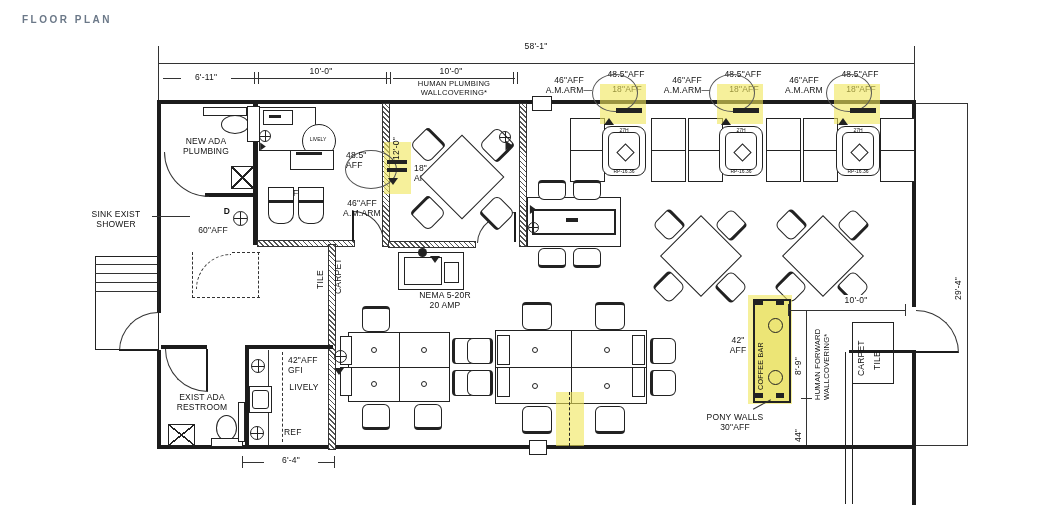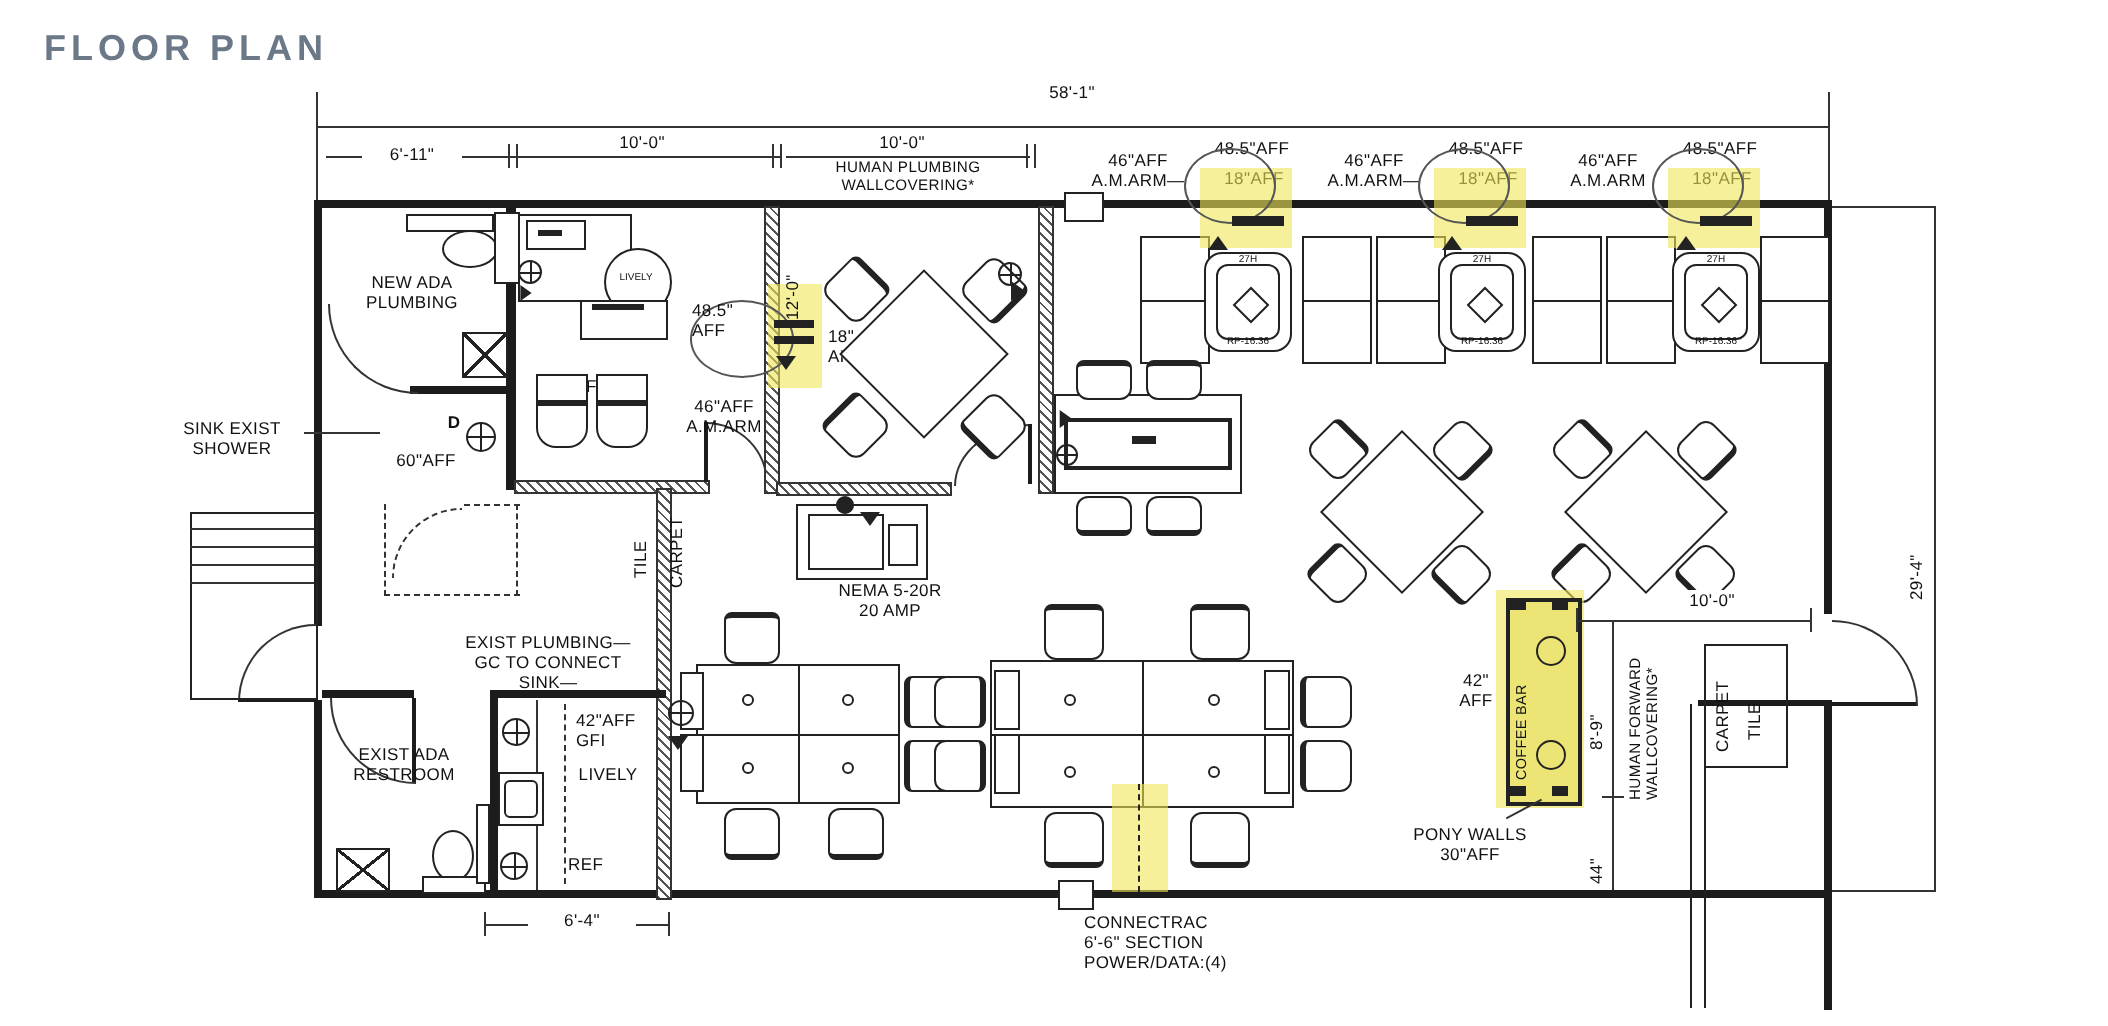--- a/index.html
+++ b/index.html
@@ -1,18 +1,18 @@
 <!DOCTYPE html>
 <html><head>
 <meta charset="utf-8">
 <style>
   html,body{margin:0;padding:0;background:#fff;}
   #stage{position:relative;width:1054px;height:513px;background:#fff;overflow:hidden;
          font-family:"Liberation Sans",sans-serif;color:#111;}
-  #title{position:absolute;left:22px;top:14px;font-size:18px;font-weight:bold;
+  #title{position:absolute;left:22px;top:14px;font-size:10px;font-weight:bold;
          letter-spacing:2.5px;color:#6b7888;}
   .lbl{position:absolute;font-size:8.5px;line-height:1.18;letter-spacing:.2px;
        white-space:pre-line;text-align:center;color:#111;}
   .left{text-align:left}
   .onln{background:#fff;padding:0 3px;}
   .vlbl{position:absolute;font-size:8.5px;line-height:1.15;white-space:pre-line;
         writing-mode:vertical-rl;transform:rotate(180deg);letter-spacing:.2px;}
   .tiny{font-size:5px;letter-spacing:0;line-height:1;}
   .w{position:absolute;background:#1c1c1c;}
   .hw{position:absolute;background:repeating-linear-gradient(45deg,#555 0,#555 1px,#fff 1px,#fff 3.5px);outline:1px solid #333;}
@@ -248,33 +248,30 @@
   <div class="box nob" style="left:852px;top:322px;width:40px;height:60px"></div>
   <div class="vlbl" style="left:857px;top:328px;height:48px">CARPET</div>
   <div class="vlbl" style="left:873px;top:334px;height:36px">TILE</div>
 
   <div class="lbl" style="left:80px;top:209px;width:72px">SINK EXIST
 SHOWER</div>
   <div class="dl" style="left:152px;top:216px;width:38px;height:1.2px"></div>
   <div class="lbl" style="left:222px;top:206px;width:10px;font-weight:bold">D</div>
   <div class="ccross" style="left:233px;top:211px;width:13px;height:13px"></div>
   <div class="lbl" style="left:190px;top:225px;width:46px">60"AFF</div>
-  <div class="lbl" style="left:218px;top:316px;width:112px">EXIST PLUMBING—
-GC TO CONNECT
-SINK—</div>
 
   <div class="box" style="left:398px;top:252px;width:64px;height:36px"></div>
   <div class="box" style="left:404px;top:257px;width:36px;height:26px"></div>
   <div class="box" style="left:444px;top:262px;width:13px;height:19px"></div>
   <div class="bar" style="left:418px;top:248px;width:9px;height:9px;border-radius:50%"></div>
   <div class="tri" style="left:430px;top:256px"></div>
   <div class="lbl" style="left:400px;top:290px;width:90px">NEMA 5-20R
 20 AMP</div>
 
-  <div class="lbl" style="left:166px;top:372px;width:72px">EXIST ADA
+  <div class="lbl" style="left:166px;top:392px;width:72px">EXIST ADA
 RESTROOM</div>
   <div class="xbox" style="left:168px;top:424px;width:25px;height:20px"></div>
   <div class="ell" style="left:216px;top:415px;width:19px;height:24px;border-width:1.3px;border-color:#222"></div>
   <div class="box" style="left:211px;top:438px;width:30px;height:7px"></div>
   <div class="box" style="left:238px;top:402px;width:5px;height:38px"></div>
   <div class="lbl left" style="left:288px;top:355px;width:50px">42"AFF
 GFI</div>
   <div class="ccross" style="left:251px;top:359px;width:12px;height:12px"></div>
   <div class="lbl" style="left:282px;top:382px;width:44px">LIVELY</div>
   <div class="box" style="left:249px;top:386px;width:21px;height:25px"></div>
@@ -321,23 +318,20 @@
   <div class="ch r180" style="left:522px;top:406px;width:28px;height:24px"></div>
   <div class="ch r180" style="left:595px;top:406px;width:28px;height:24px"></div>
   <div class="ch r90" style="left:467px;top:338px;width:24px;height:22px"></div>
   <div class="ch r90" style="left:467px;top:370px;width:24px;height:22px"></div>
   <div class="ch r270" style="left:650px;top:338px;width:24px;height:22px"></div>
   <div class="ch r270" style="left:650px;top:370px;width:24px;height:22px"></div>
 
   <div class="hl" style="left:556px;top:392px;width:28px;height:54px"></div>
   <div class="dashv" style="left:569px;top:392px;height:54px;border-left-color:#222"></div>
   <div class="box" style="left:529px;top:440px;width:16px;height:13px;z-index:5"></div>
-  <div class="lbl left" style="left:542px;top:456px;width:110px">CONNECTRAC
-6'-6" SECTION
-POWER/DATA:(4)</div>
 
   <div class="hl" style="left:748px;top:295px;width:44px;height:109px"></div>
   <div class="box" style="left:753px;top:299px;width:34px;height:100px;border-width:2.5px;background:#ece576"></div>
   <div class="bar" style="left:755px;top:300px;width:8px;height:5px"></div>
   <div class="bar" style="left:776px;top:300px;width:8px;height:5px"></div>
   <div class="bar" style="left:755px;top:393px;width:8px;height:5px"></div>
   <div class="bar" style="left:776px;top:393px;width:8px;height:5px"></div>
   <div class="ccross" style="left:768px;top:318px;width:13px;height:13px;background:none"></div>
   <div class="ccross" style="left:768px;top:370px;width:13px;height:13px;background:none"></div>
   <div class="vlbl" style="left:757px;top:312px;height:78px;font-size:7.2px">COFFEE BAR</div>

